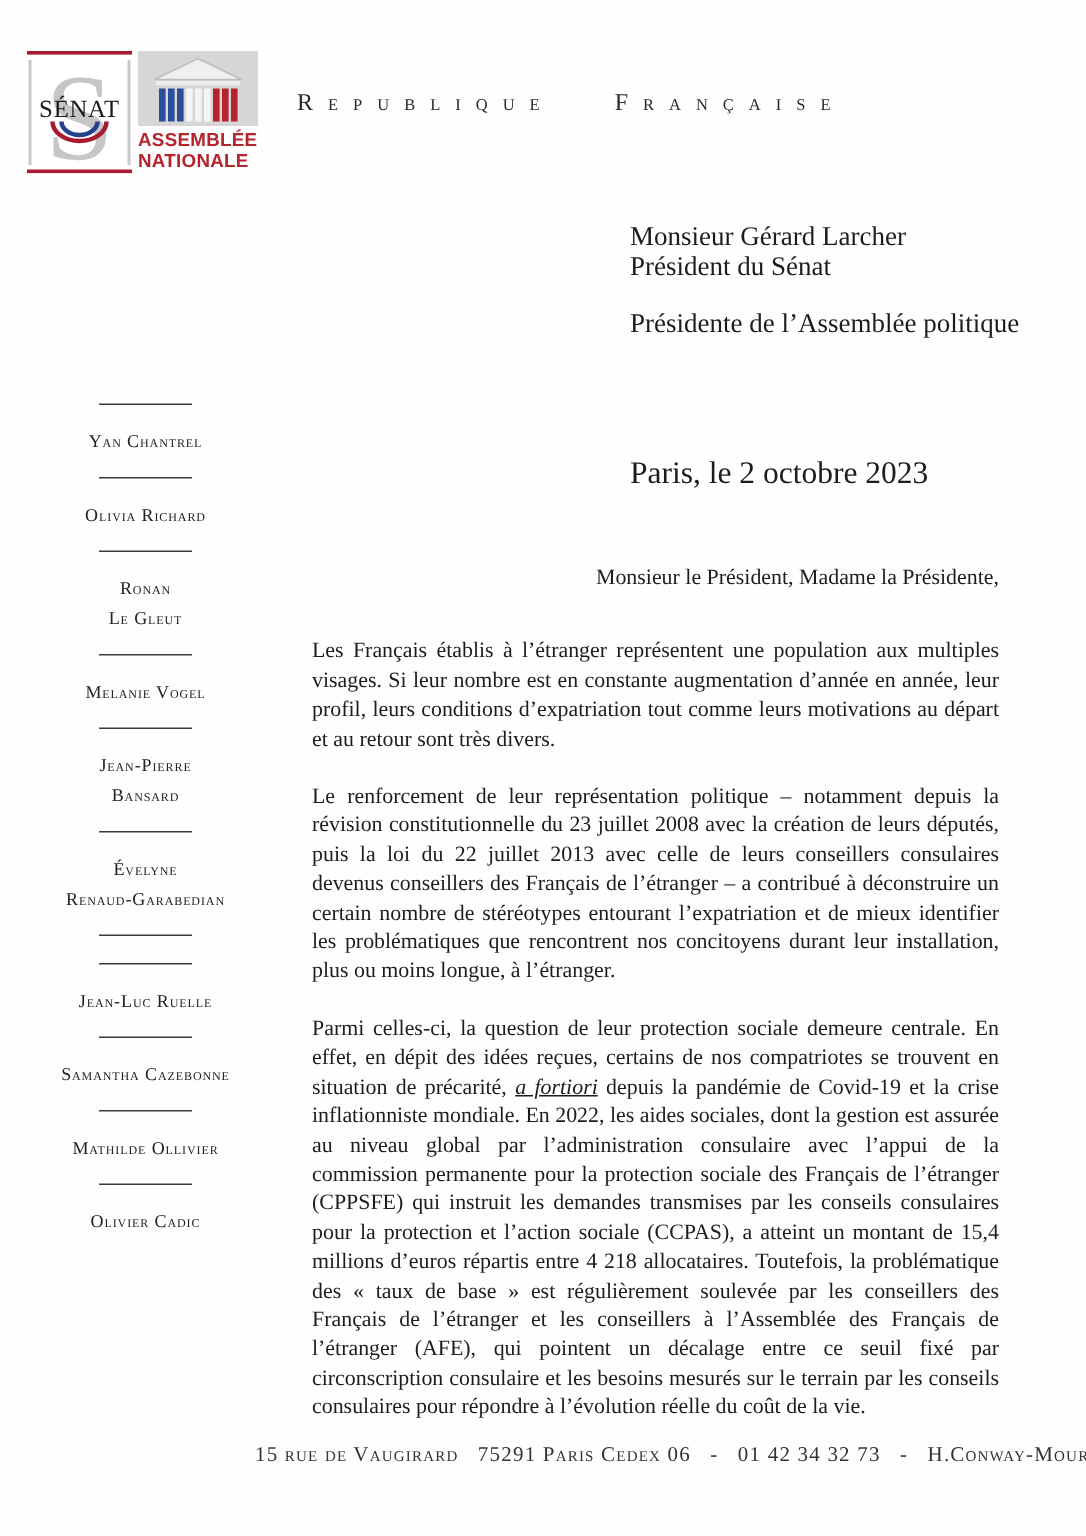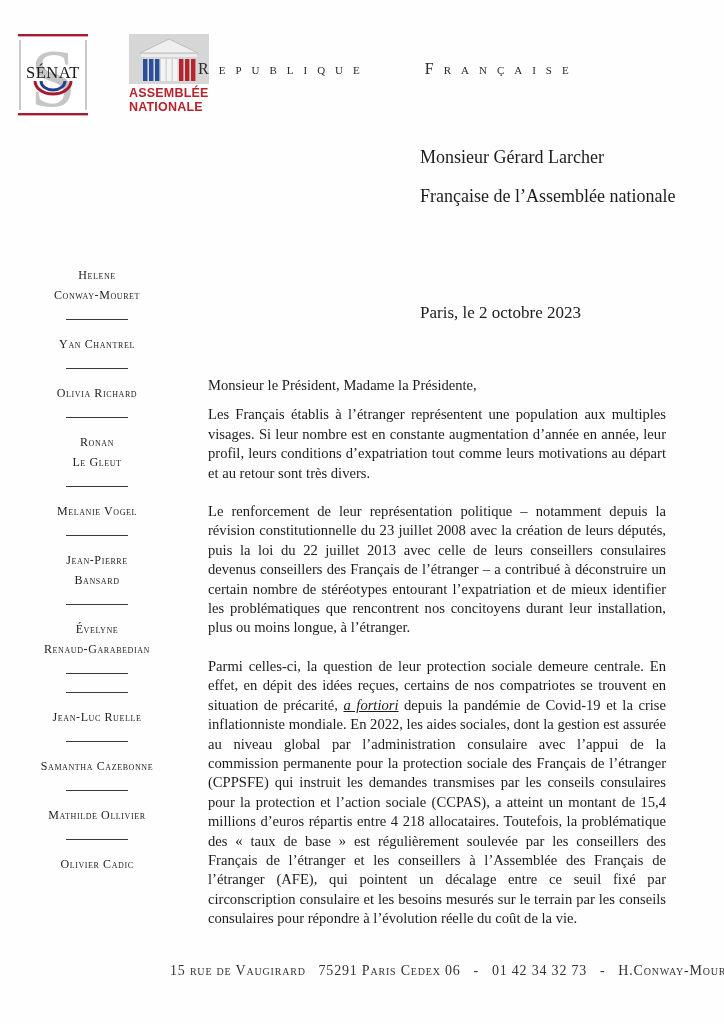--- a/index.html
+++ b/index.html
@@ -5,53 +5,53 @@
   * { margin:0; padding:0; box-sizing:border-box; }
   html,body { background:#e8e8e8; }
   .page {
     position:relative; width:724px; height:1024px; margin:0 auto;
     background:#fefefe; overflow:hidden;
     font-family:"Liberation Serif", serif; color:#1c1c1c;
   }
 
   
   .logo-senat { position:absolute; left:18px; top:32px; width:70px; height:86px; }
-  .logo-an    { position:absolute; left:92px; top:34px; width:80px; height:84px;margin-left:37px; }
+  .logo-an    { position:absolute; left:92px; top:34px; width:80px; height:84px; }
   .an-text { position:absolute; left:0; top:52px; width:80px;
     font-family:"Liberation Sans", sans-serif; color:#b5232d;
     font-size:12.5px; font-weight:bold; line-height:14px; letter-spacing:0.2px; }
   .republique {
     position:absolute; left:198px; top:60px; width:450px;
     font-variant:small-caps; font-size:16px; letter-spacing:10px;
     color:#2a2a2a; white-space:nowrap;
   }
-  .republique .word2 { margin-left:41px; }
+  .republique .word2 { margin-left:26px; }
 
   
   .recipients { position:absolute; left:420px; top:148px; font-size:18px; line-height:19.5px; }
   .recipient-block2 { margin-top:19px; }
-  .dateline { position:absolute; left:420px; top:303px; font-size:17px; }
+  .dateline { position:absolute; left:420px; top:303px; font-size:21px; }
 
   
   .sidebar {
     position:absolute; left:14px; top:260px; width:166px;
     display:flex; flex-direction:column; align-items:center;
     font-variant:small-caps; font-size:12px; letter-spacing:0.6px;
     color:#222; text-align:center; line-height:20px;
   }
   .sb-item { margin:5px 0; }
   .sb-item span { display:block; }
   .sb-divider { width:62px; border-top:1.2px solid #3a3a3a; margin:9px 0; height:0; }
 
   
   .letter-body {
     position:absolute; left:208px; top:376px; width:458px;
     font-size:14.6px; line-height:19.4px; text-align:justify;
   }
-  .letter-body .salutation { text-align:left; margin-bottom:10px; }
+  .letter-body .salutation { text-align:right; margin-bottom:30px; }
   .letter-body p { margin-bottom:19px; }
   .italic { font-style:italic;text-decoration:underline; }
 
   
   .footer {
     position:absolute; left:170px; top:963px; width:540px; text-align:center;
     font-variant:small-caps; font-size:14px; letter-spacing:0.8px; color:#333;
     white-space:nowrap;
   }
 </style>
@@ -95,32 +95,29 @@
     </div>
   </div>
 
   <div class="republique">
     <span>Republique</span>
     <span class="word2">Française</span>
   </div>
 
   <div class="recipients">
     <div>Monsieur Gérard Larcher</div>
+    <div>Président du Sénat</div>
     <div class="recipient-block2">
-      <div>Française de l’Assemblée nationale</div>
+      <div>Présidente de l’Assemblée politique</div>
     </div>
   </div>
 
   <div class="dateline">Paris, le 2 octobre 2023</div>
 
   <div class="sidebar">
-    <div class="sb-item">
-      <span>Helene</span>
-      <span>Conway-Mouret</span>
-    </div>
     <div class="sb-divider"></div>
     <div class="sb-item">
       <span>Yan Chantrel</span>
       <span></span>
     </div>
     <div class="sb-divider"></div>
     <div class="sb-item">
       <span>Olivia Richard</span>
       <span></span>
     </div>

